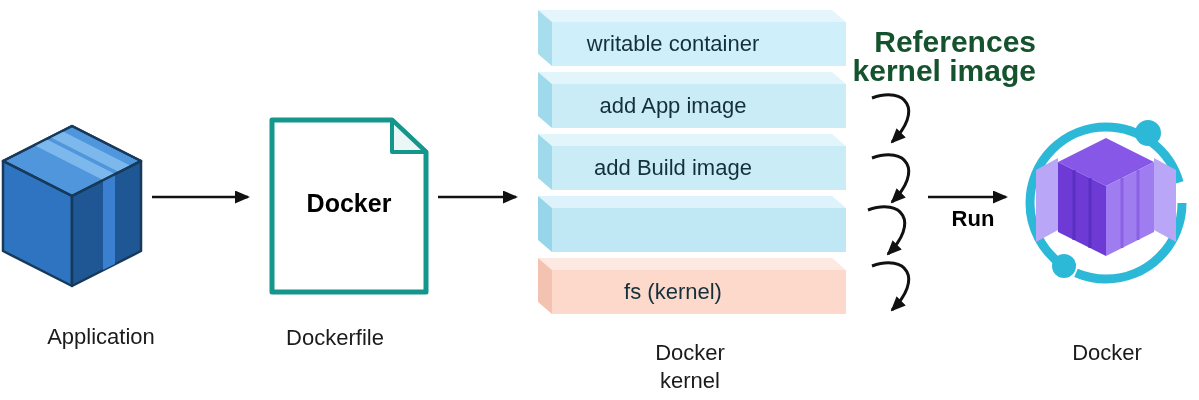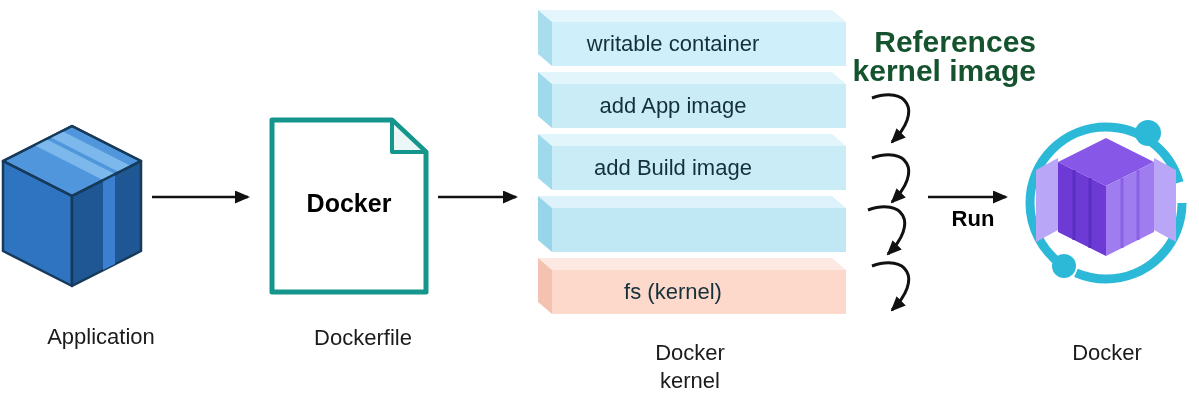--- a/index.html
+++ b/index.html
@@ -113,21 +113,21 @@
 
       <circle cx="1148" cy="133" r="13" fill="#2cb9d8"></circle>
       <circle cx="1064" cy="266" r="12" fill="#2cb9d8"></circle>
     </g>
   </svg>
 
   <div class="label dark" style="left:0; top:323px; width:150px;margin-left:26px;">Application</div>
 
   <div class="doc-text">Docker</div>
 
-  <div class="label dark" style="left:284px; top:324px; width:158px;">Dockerfile</div>
+  <div class="label dark" style="left:256px; top:324px; width:158px;">Dockerfile</div>
 
 
   <div class="layer-label" style="top:29px;">writable container</div>
   <div class="layer-label" style="top:91px;">add App image</div>
   <div class="layer-label" style="top:153px;">add Build image</div>
   <div class="layer-label" style="top:277px;">fs (kernel)</div>
 
   <div class="ref-label">
     <span>References</span><br>
     <span>kernel image</span>

